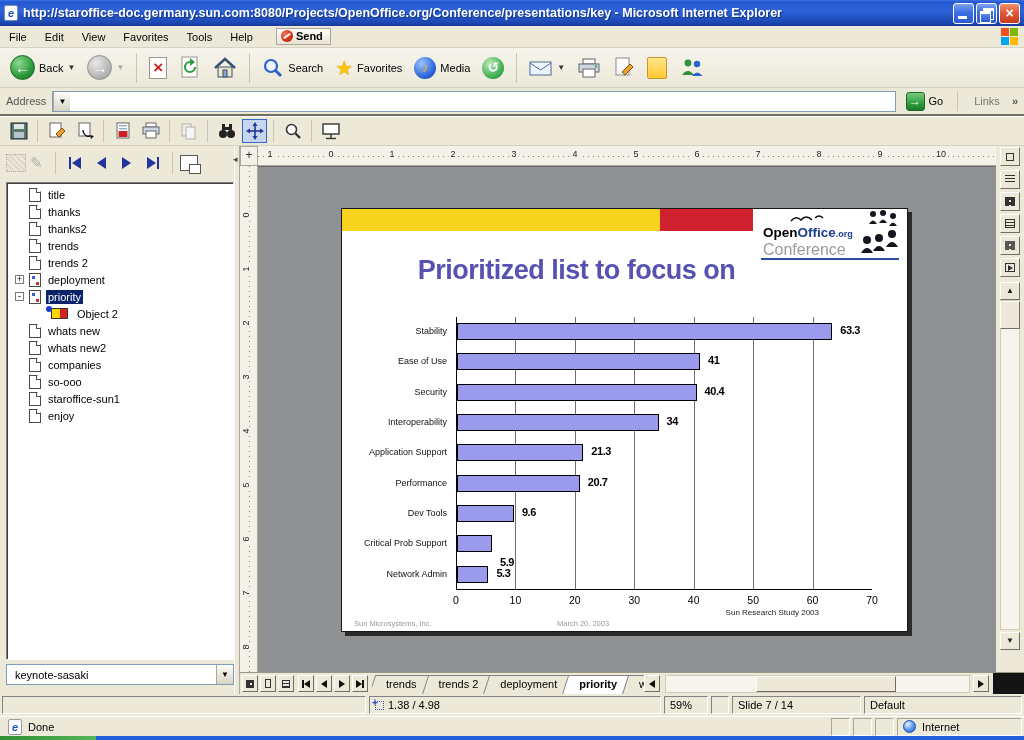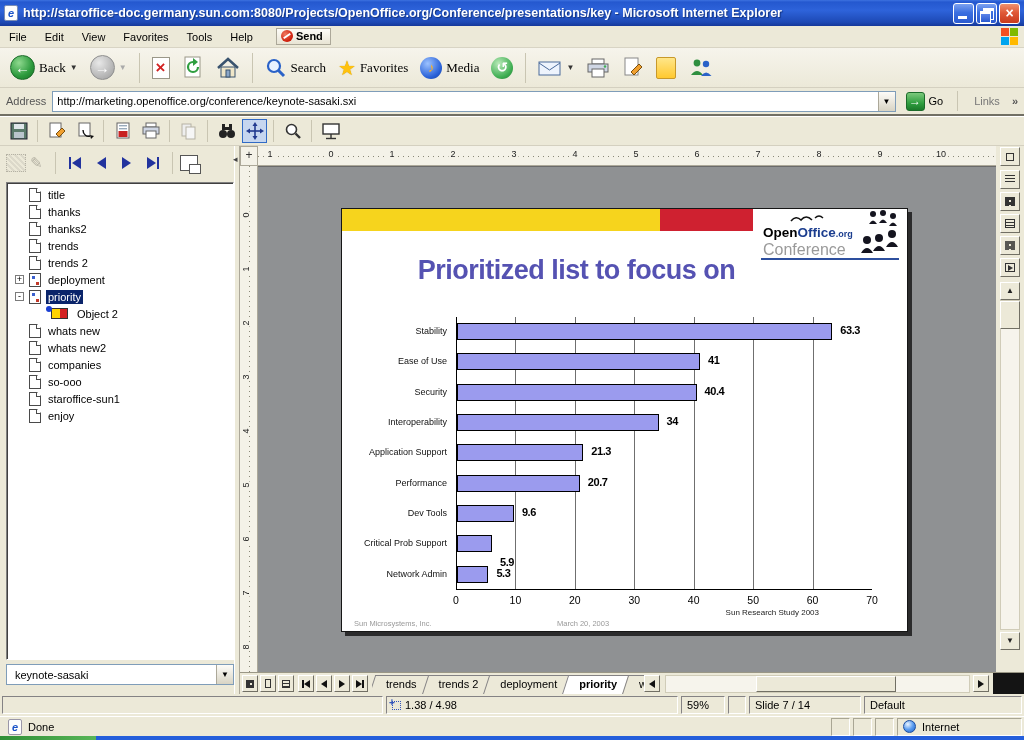--- a/index.html
+++ b/index.html
@@ -49,21 +49,21 @@
   .dd-arrow.dis { color:#aaa; }
   .doc-mini { width:18px; height:22px; background:#fff; border:1px solid #9a9788; position:relative; }
   .doc-mini.stop::before { content:"×"; position:absolute; inset:0; color:#d22222; font-weight:bold; font-size:17px; line-height:20px; text-align:center; }
   .star-ico { color:#ffc20e; font-size:20px; text-shadow:0 0 1px #b98a00; }
   .sphere { width:22px; height:22px; border-radius:50%; }
   .sphere.media-s { background:radial-gradient(circle at 35% 30%,#9cc2ff,#2a62d8 65%,#163d9a); position:relative;}
   .sphere.media-s::before{ content:"♪"; position:absolute; inset:0; color:#ffb21e; font-size:13px; line-height:22px; text-align:center; font-weight:bold;}
   .sphere.hist-s { background:radial-gradient(circle at 35% 30%,#b9eab9,#3fae52 65%,#1c7a2e); position:relative;}
   .sphere.hist-s::before{ content:"↺"; position:absolute; inset:0; color:#fff; font-size:14px; line-height:21px; text-align:center; font-weight:bold;}
   .note-ico { width:20px; height:22px; background:linear-gradient(#ffe68a,#ffc930); border:1px solid #c8992a; border-radius:2px; }
-  .tb-label { font-size:13px;font-family:Liberation Serif, serif; }
+  .tb-label { font-size:11px; }
 
   
   .addressbar { position:absolute; left:0; top:88px; width:1024px; height:28px; background:#ece9d8;
     display:flex; align-items:center; padding:0 6px; gap:6px; border-bottom:2px solid #716f64; }
   .addr-label { color:#555; }
   .addr-input-wrap { flex:1 1 auto; height:21px; background:#fff; border:1px solid #7f9db9; display:flex; align-items:center; }
   .addr-input { flex:1; border:none; outline:none; font-family:inherit; font-size:11px; padding:0 4px; }
   .addr-drop { width:17px; height:19px; background:linear-gradient(#fdfcf8,#d8d4c4); border-left:1px solid #aca899; font-size:8px; text-align:center; line-height:19px; }
   .go-btn { display:flex; align-items:center; gap:4px; padding:1px 4px; }
   .go-ico { width:19px; height:19px; border-radius:3px; background:linear-gradient(#7cc97c,#2f9e3f 60%,#1b7a2a); border:1px solid #1b6b2a;
@@ -310,21 +310,20 @@
           <path d="M3 18 q6 -8 12 0 z" fill="#2f8f3f"></path>
           <circle cx="18" cy="7" r="3.2" fill="#2a62c8"></circle>
           <path d="M13 19 q5 -7 10.5 0 z" fill="#2a62c8"></path>
         </svg>
     </span>
   </div>
 
   <div class="addressbar">
     <span class="addr-label">Address</span>
     <span class="addr-input-wrap">
-      <input class="addr-input" value="http://marketing.openoffice.org/conference/keynote-sasaki.sxi" style="">
       <span class="addr-drop">▼</span>
     </span>
     <span class="go-btn">
       <span class="go-ico">→</span>
       <span>Go</span>
     </span>
     <span class="tb-sep" style="height:20px;"></span>
     <span class="links-label">Links</span>
     <span class="chev">»</span>
   </div>
@@ -682,21 +681,21 @@
   <div class="docstatus">
     <span class="field" style="flex:1;"></span>
     <span class="field" style="width:292px;">
       <span class="pos-ico"></span>
       <span>1.38 / 4.98</span>
     </span>
     <span class="field" style="width:44px;">
         <span>59%</span>
       </span>
     <span class="field" style="width:18px;"></span>
-    <span class="field" style="width:112px;">
+    <span class="field" style="width:129px;">
         <span>Slide 7 / 14</span>
       </span>
     <span class="field" style="width:158px;">
         <span>Default</span>
       </span>
   </div>
 
   <div class="iestatus">
     <span class="field" style="flex:1; border-color:transparent; gap:6px;">
       <span class="ie-page-ico" style="margin:0; color:#1a53c8; border-color:#9a97a8;">e</span>

